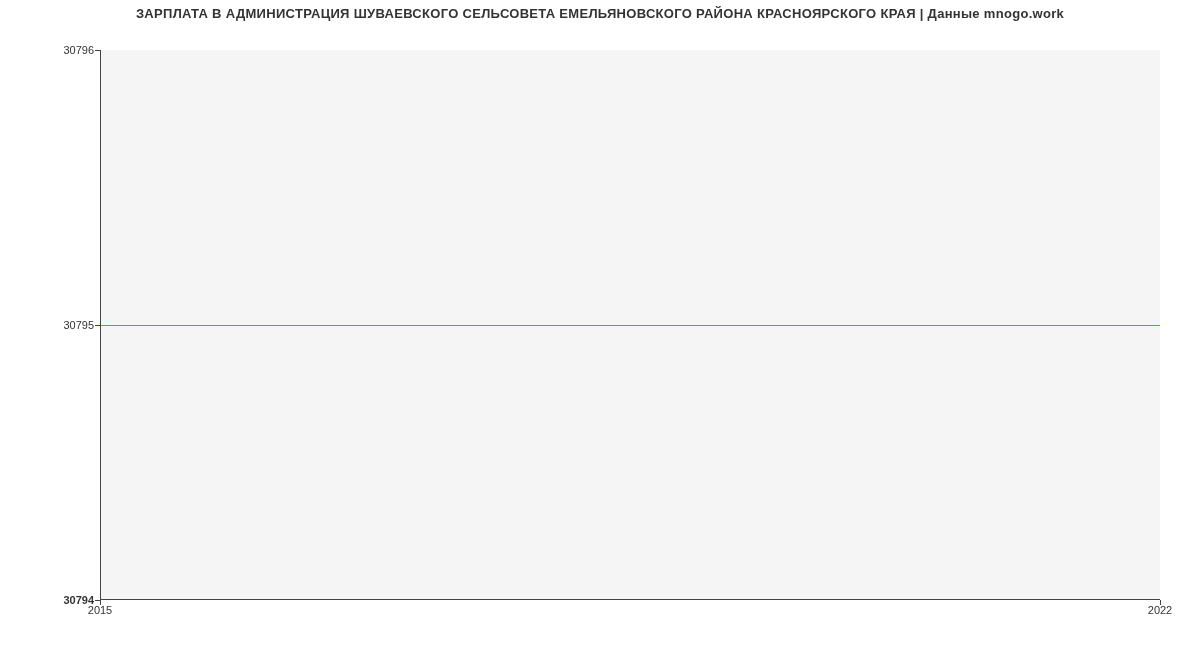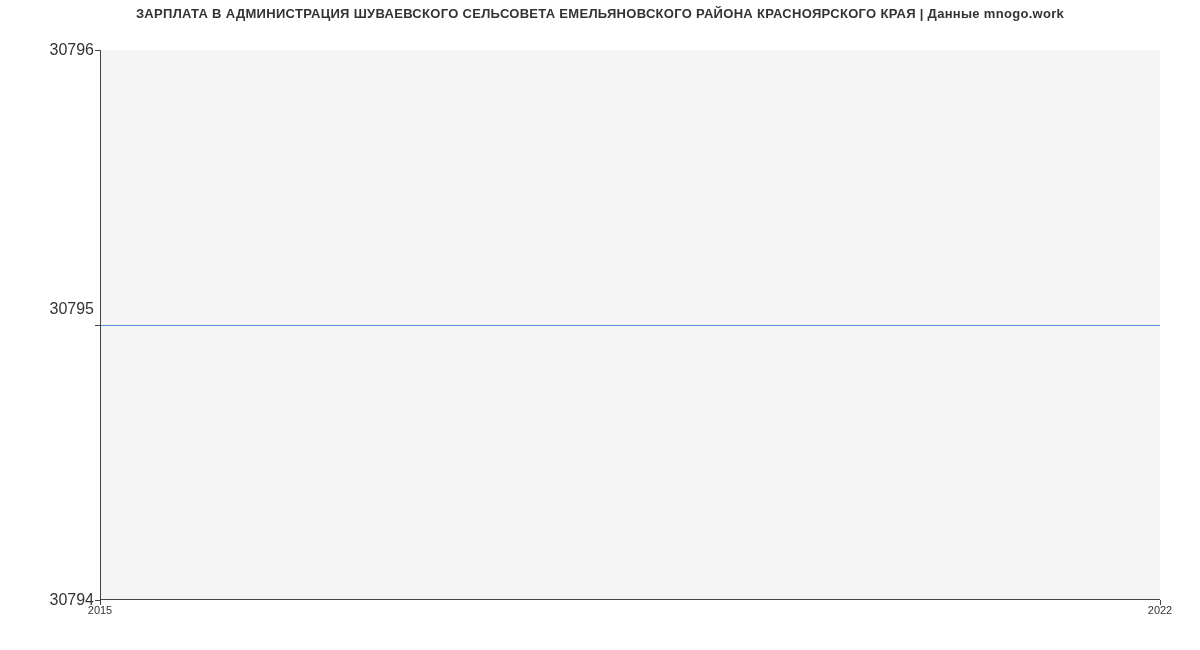--- a/index.html
+++ b/index.html
@@ -47,21 +47,21 @@
   }
   .series-line {
     position: absolute;
     left: 0;
     right: 0;
     border-top: 1.5px solid #5b8fd6;
   }
   .y-tick {
     position: absolute;
     right: 1106px;
-    font-size: 16px;
+    font-size: 11px;
     color: #333;
     transform: translateY(-50%);
   }
   .x-tick {
     position: absolute;
     top: 604px;
     font-size: 11px;
     color: #333;
     text-align: center;
     transform: translateX(-50%);
@@ -78,22 +78,22 @@
     border-left: 1px solid #444;
     top: 600px;
   }
 </style>
 </head>
 <body>
 
 <div class="chart-container">
   <div class="chart-title">ЗАРПЛАТА В АДМИНИСТРАЦИЯ ШУВАЕВСКОГО СЕЛЬСОВЕТА ЕМЕЛЬЯНОВСКОГО РАЙОНА КРАСНОЯРСКОГО КРАЯ | Данные mnogo.work</div>
 
-  <div class="y-tick" style="top:600px;">30794</div>
-  <div class="y-tick" style="top:309px;">30795</div>
+  <div class="y-tick" style="top:600px;font-weight:bold;">30794</div>
+  <div class="y-tick" style="top:325px;">30795</div>
   <div class="y-tick" style="top:50px;">30796</div>
 
   <div class="y-tick-mark" style="top:600px;"></div>
   <div class="y-tick-mark" style="top:325px;"></div>
   <div class="y-tick-mark" style="top:50px;"></div>
 
   <div class="x-tick" style="left:100px;">2015</div>
   <div class="x-tick" style="left:1160px;">2022</div>
 
   <div class="x-tick-mark" style="left:100px;"></div>

